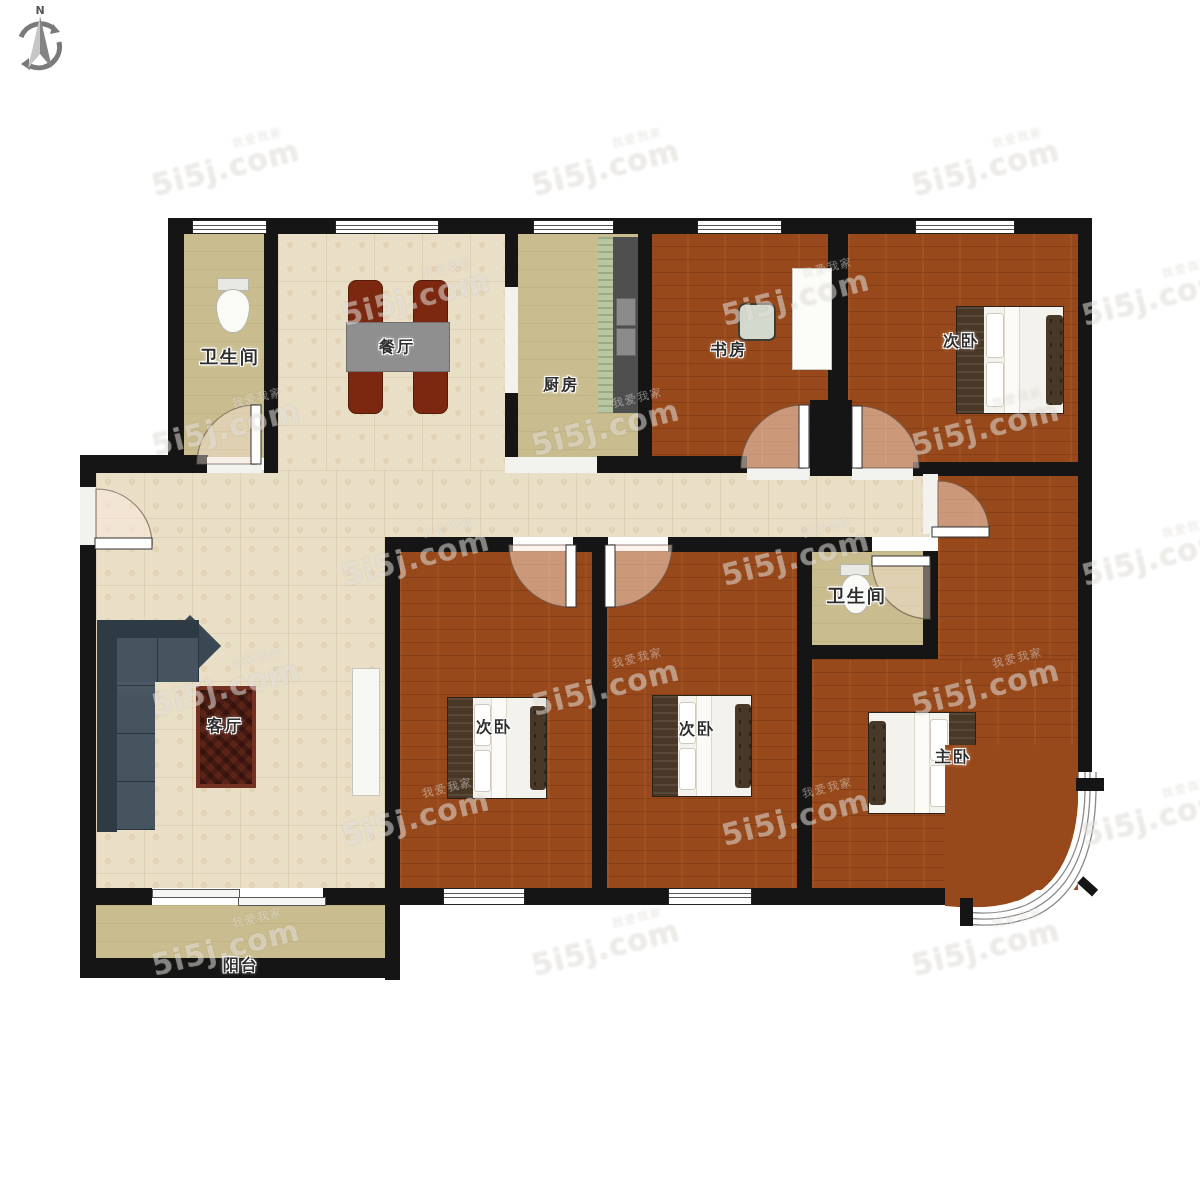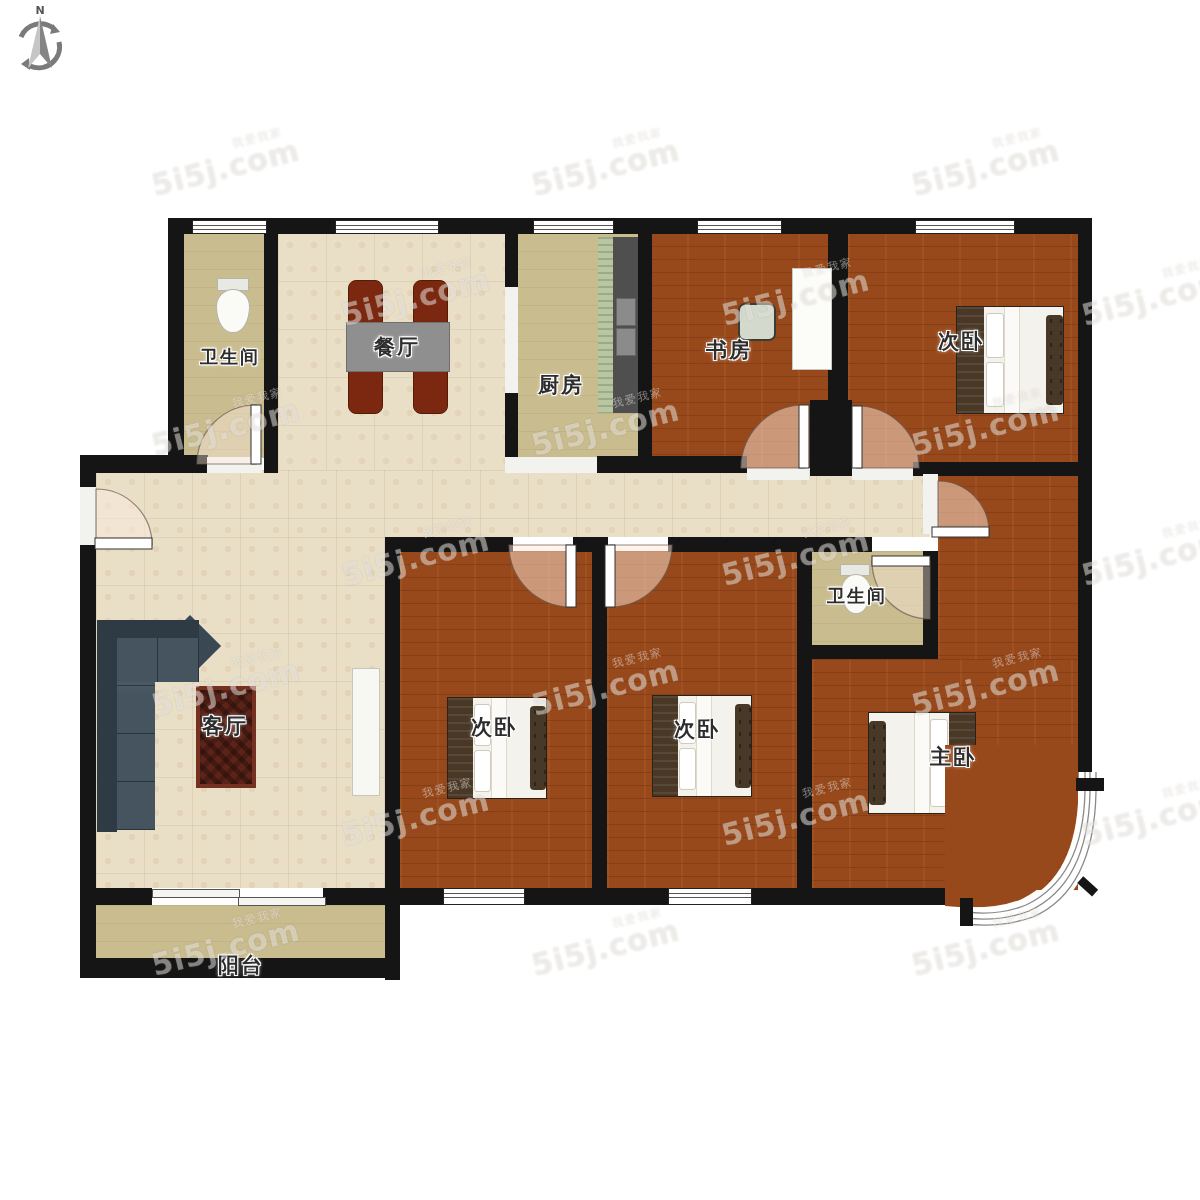--- a/index.html
+++ b/index.html
@@ -21,21 +21,21 @@
   
   .w{background:#151515;}
   
   .win-h{background:#fff;border:1px solid #222;
     background-image:linear-gradient(#555,#555),linear-gradient(#555,#555);
     background-size:100% 1px,100% 1px;background-position:0 4px,0 8px;background-repeat:no-repeat;}
   .open-white{background:#f2f2ef;}
   .slider{background:#f5f5f2;border:1px solid #555;}
   
   .room-label{position:absolute;transform:translate(-50%,-50%);color:#2d2d2d;font-weight:bold;
-    font-size:21px;letter-spacing:2px;white-space:nowrap;z-index:40;
+    font-size:16px;letter-spacing:2px;white-space:nowrap;z-index:40;
     text-shadow:-1px -1px 0 #fff,1px -1px 0 #fff,-1px 1px 0 #fff,1px 1px 0 #fff,0 0 4px #fff;}
   .room-label.small{font-size:18px;}
   
   .toilet-tank{background:#e9e9e4;border:1px solid #b5b5ad;}
   .toilet-bowl{background:#fafaf7;border:1px solid #b5b5ad;border-radius:50% 50% 46% 46%/40% 40% 60% 60%;}
   .chair{background:#7c2810;border:1px solid #541c07;border-radius:8px 8px 3px 3px;}
   .table{background:#8f8f8f;border:1px solid #6f6f6f;}
   .desk{background:#fcfcf9;border:1px solid #c9c9c0;}
   .desk-chair{background:#d3dacd;border:2px solid #3c3c34;border-radius:7px;}
   .counter{background:#4f4f4f;}

